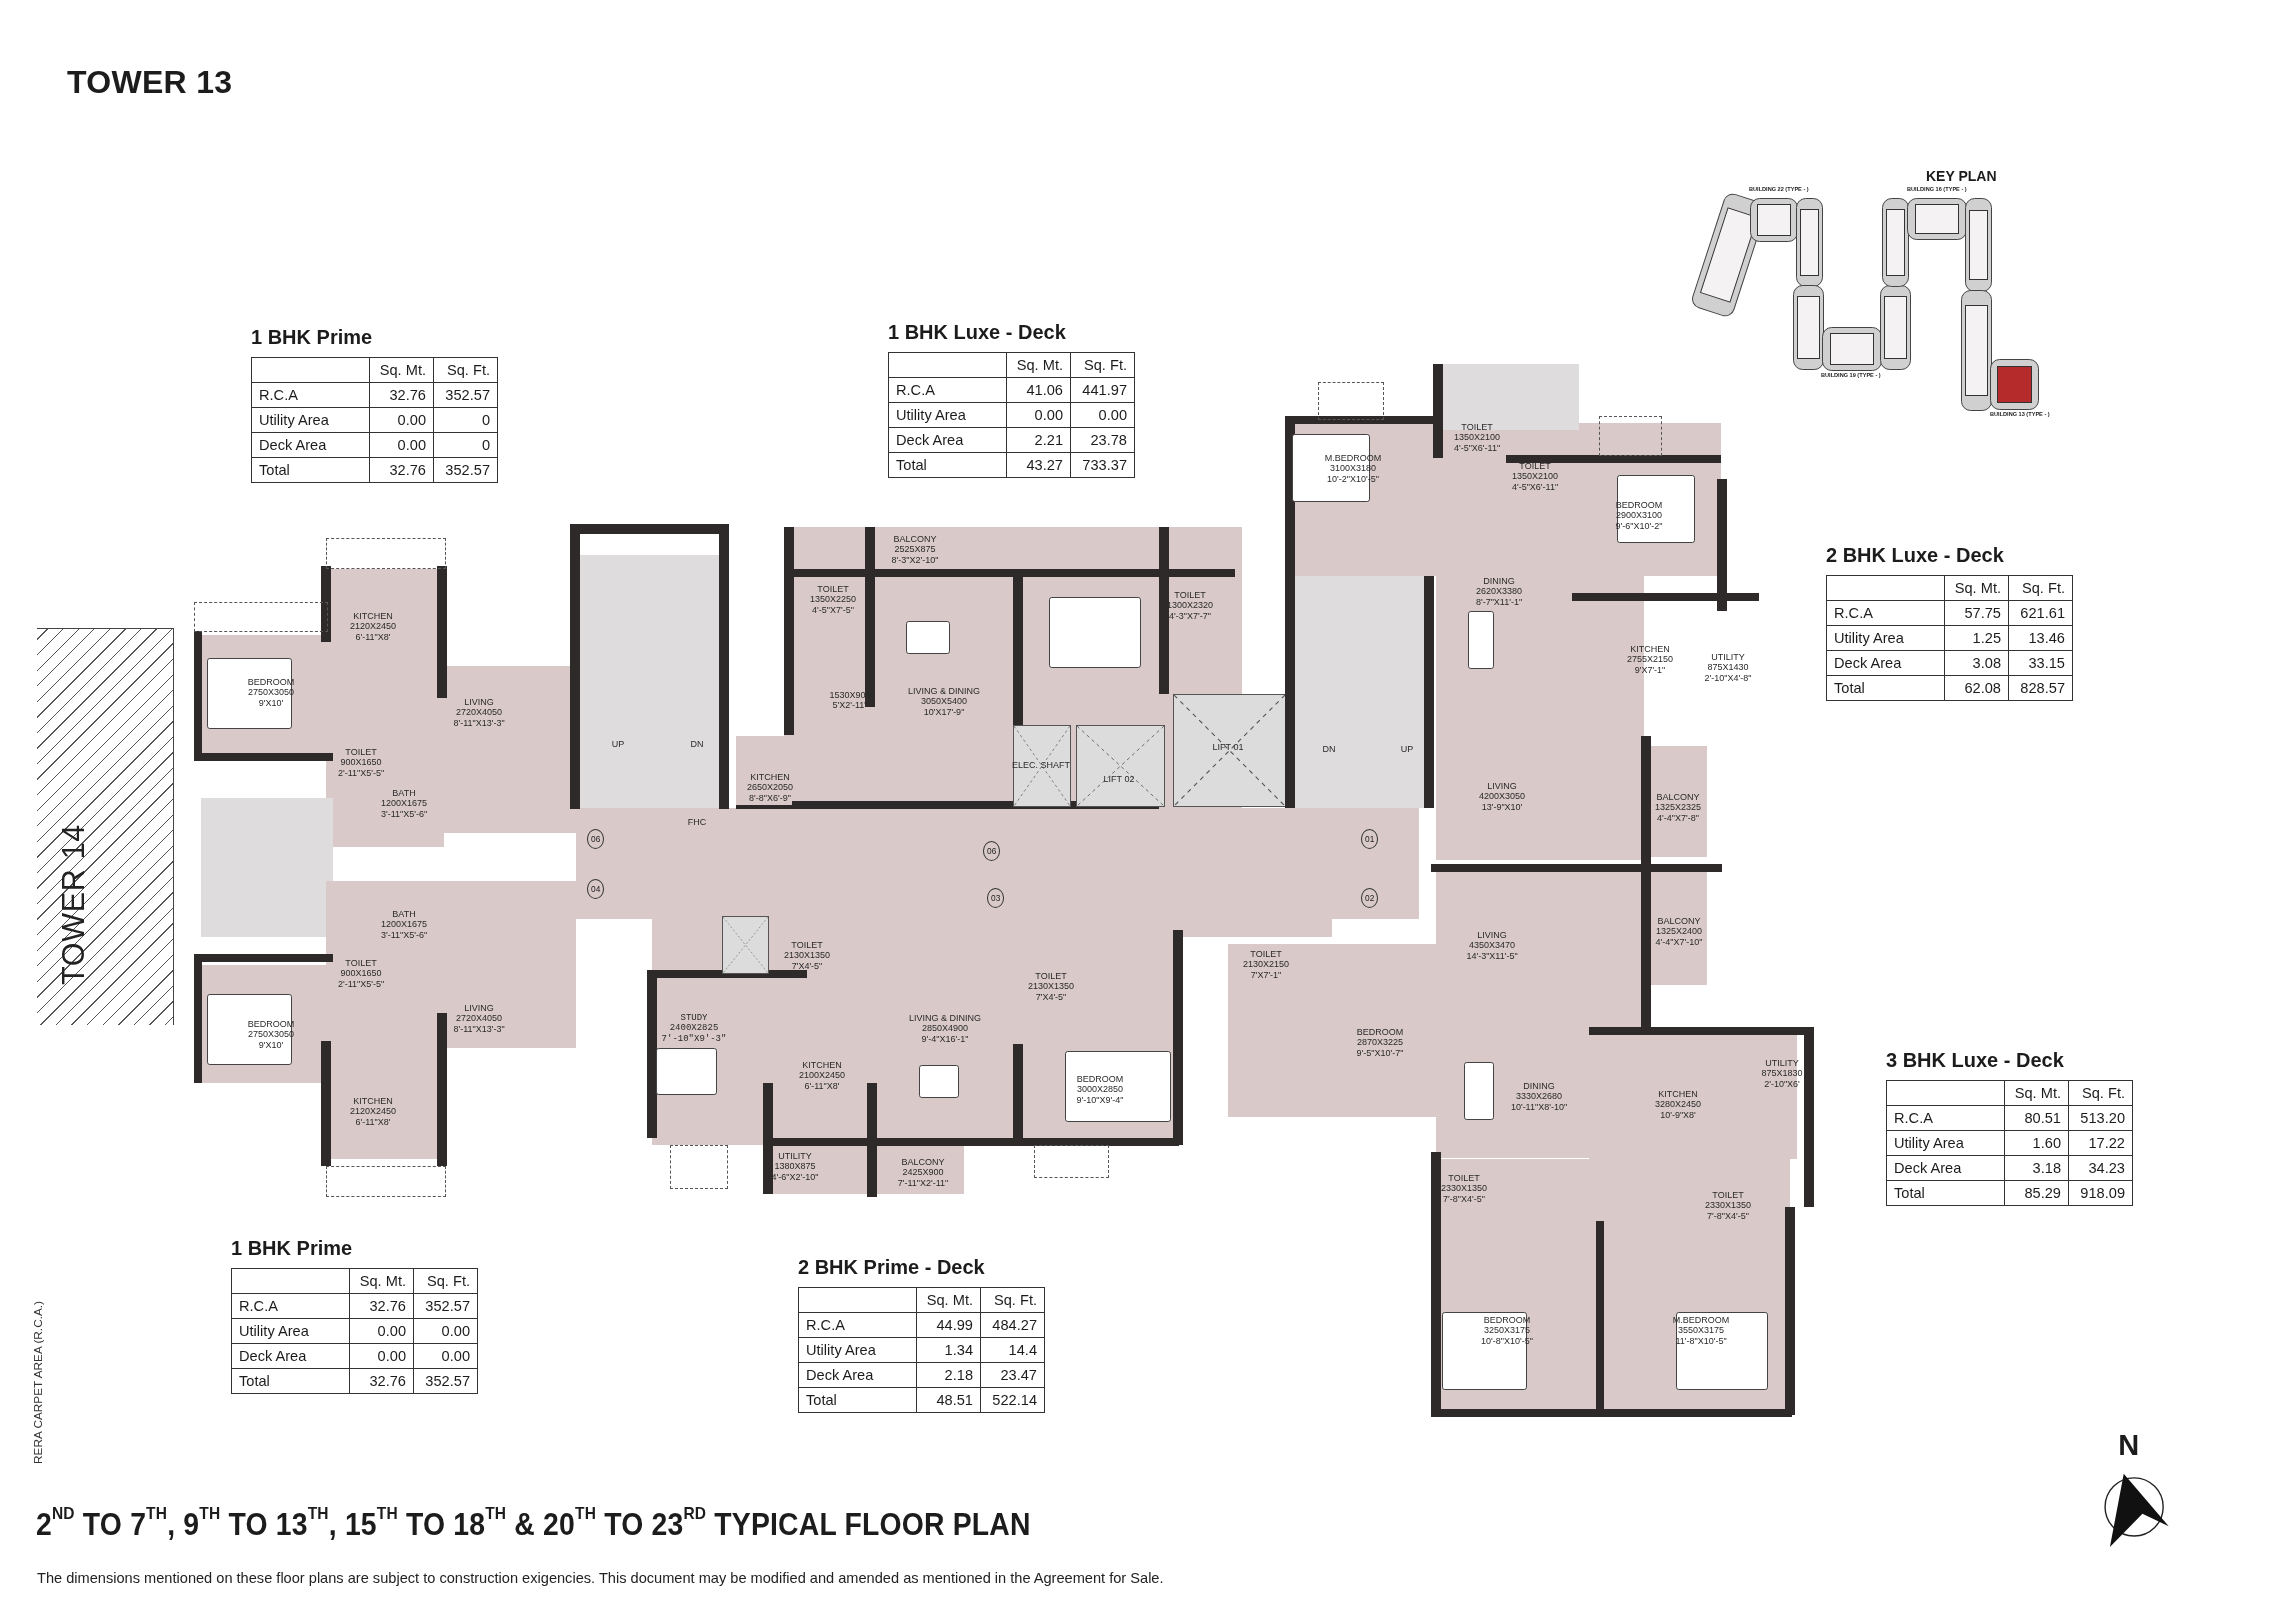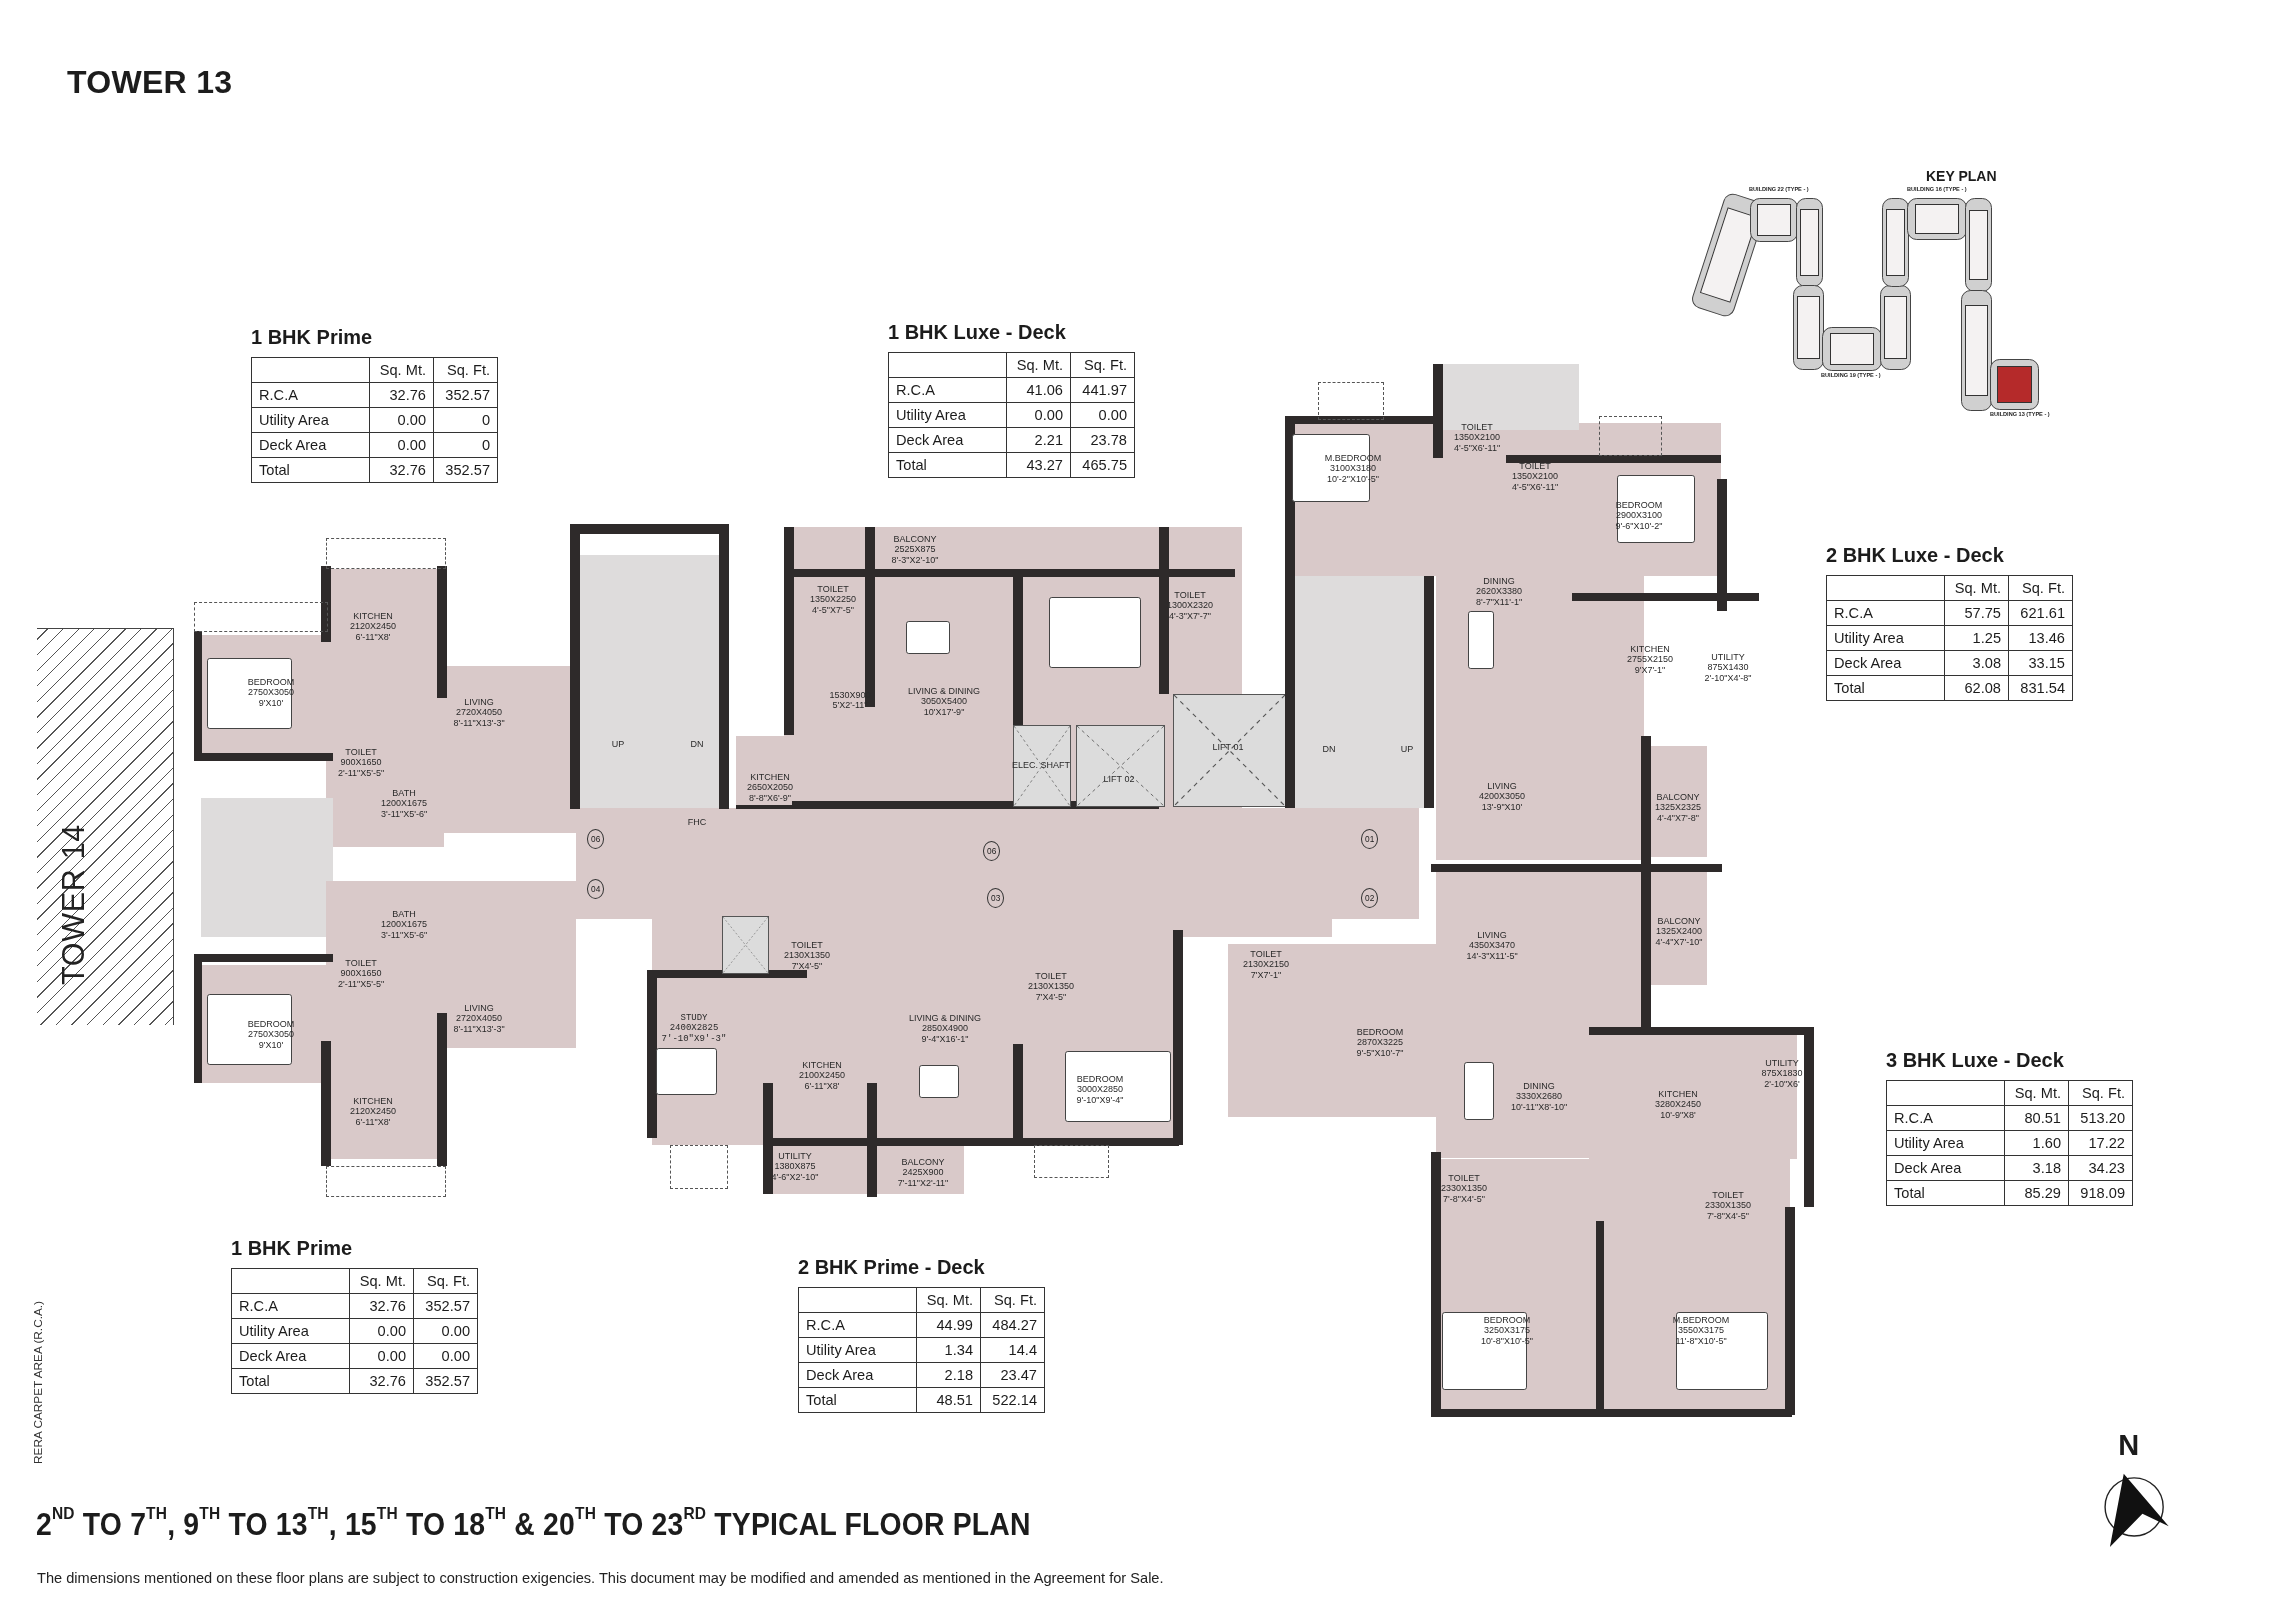--- a/index.html
+++ b/index.html
@@ -143,21 +143,21 @@
           <td class="num">0.00</td>
         </tr>
     <tr>
           <td class="lbl">Deck Area</td>
           <td class="num">2.21</td>
           <td class="num">23.78</td>
         </tr>
     <tr>
           <td class="lbl">Total</td>
           <td class="num">43.27</td>
-          <td class="num">465.75</td>
+          <td class="num">733.37</td>
         </tr>
   </tbody>
     </table>
 </div>
 
 <div class="unit-table" style="left:1814px;top:544px;">
   <div class="t-title">2 BHK Luxe - Deck</div>
   <table>
     <tbody>
         <tr>
@@ -176,21 +176,21 @@
           <td class="num">13.46</td>
         </tr>
     <tr>
           <td class="lbl">Deck Area</td>
           <td class="num">3.08</td>
           <td class="num">33.15</td>
         </tr>
     <tr>
           <td class="lbl">Total</td>
           <td class="num">62.08</td>
-          <td class="num">831.54</td>
+          <td class="num">828.57</td>
         </tr>
   </tbody>
     </table>
 </div>
 
 <div class="unit-table" style="left:1874px;top:1049px;">
   <div class="t-title">3 BHK Luxe - Deck</div>
   <table>
     <tbody>
         <tr>

